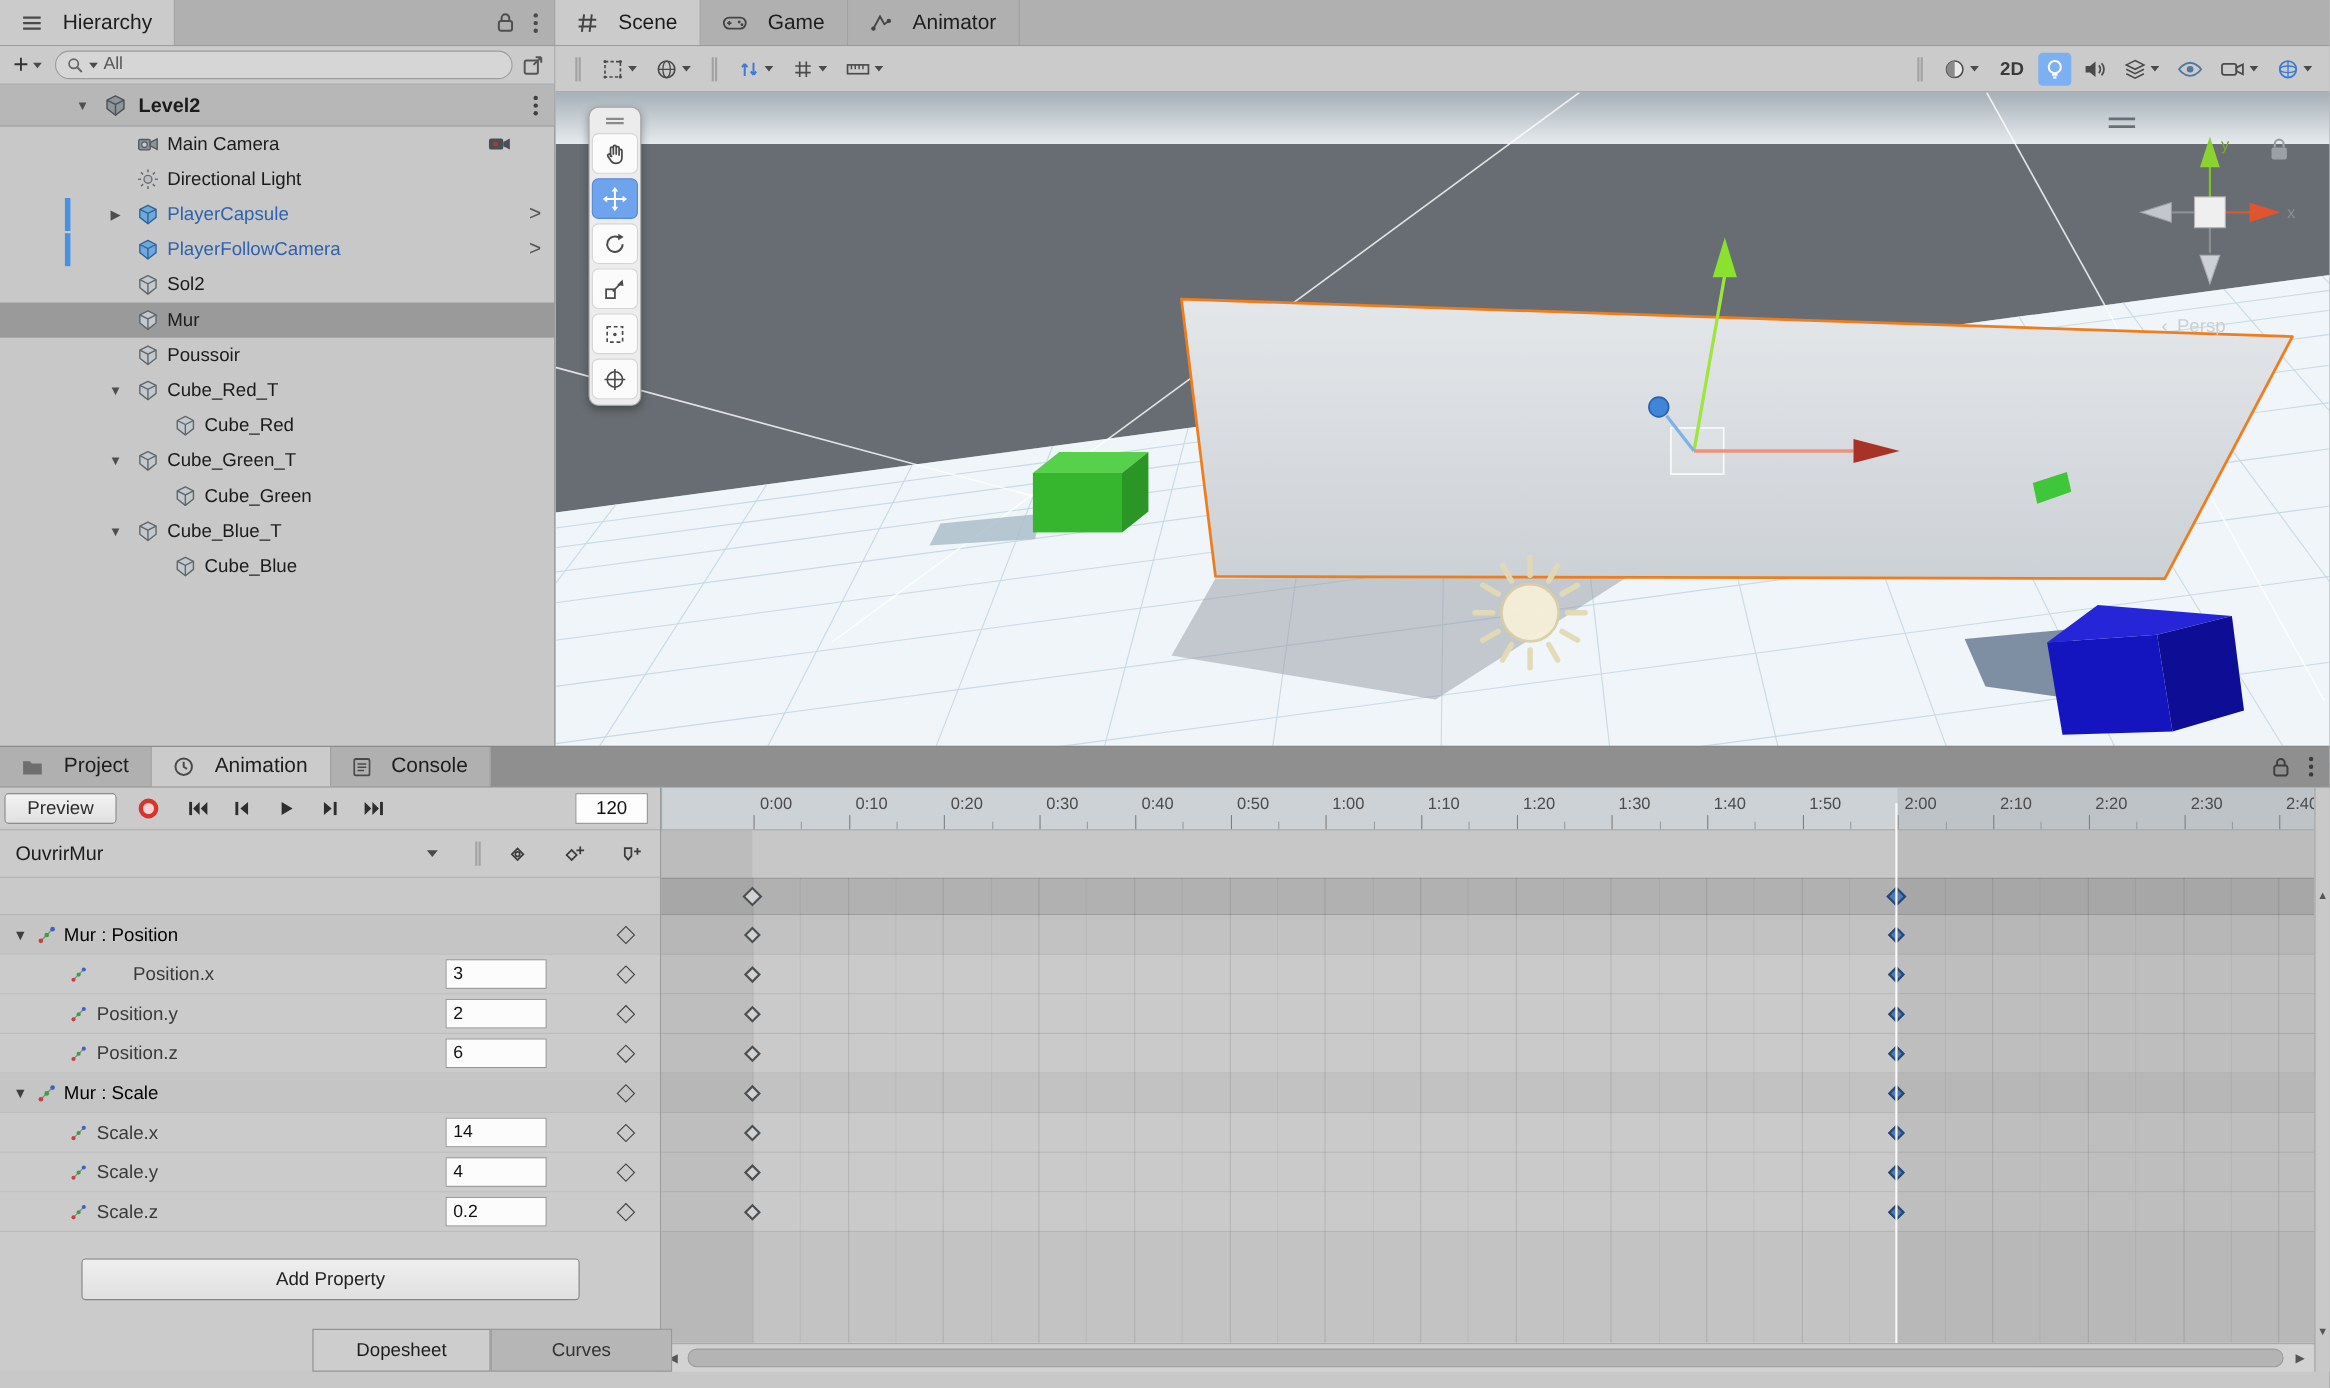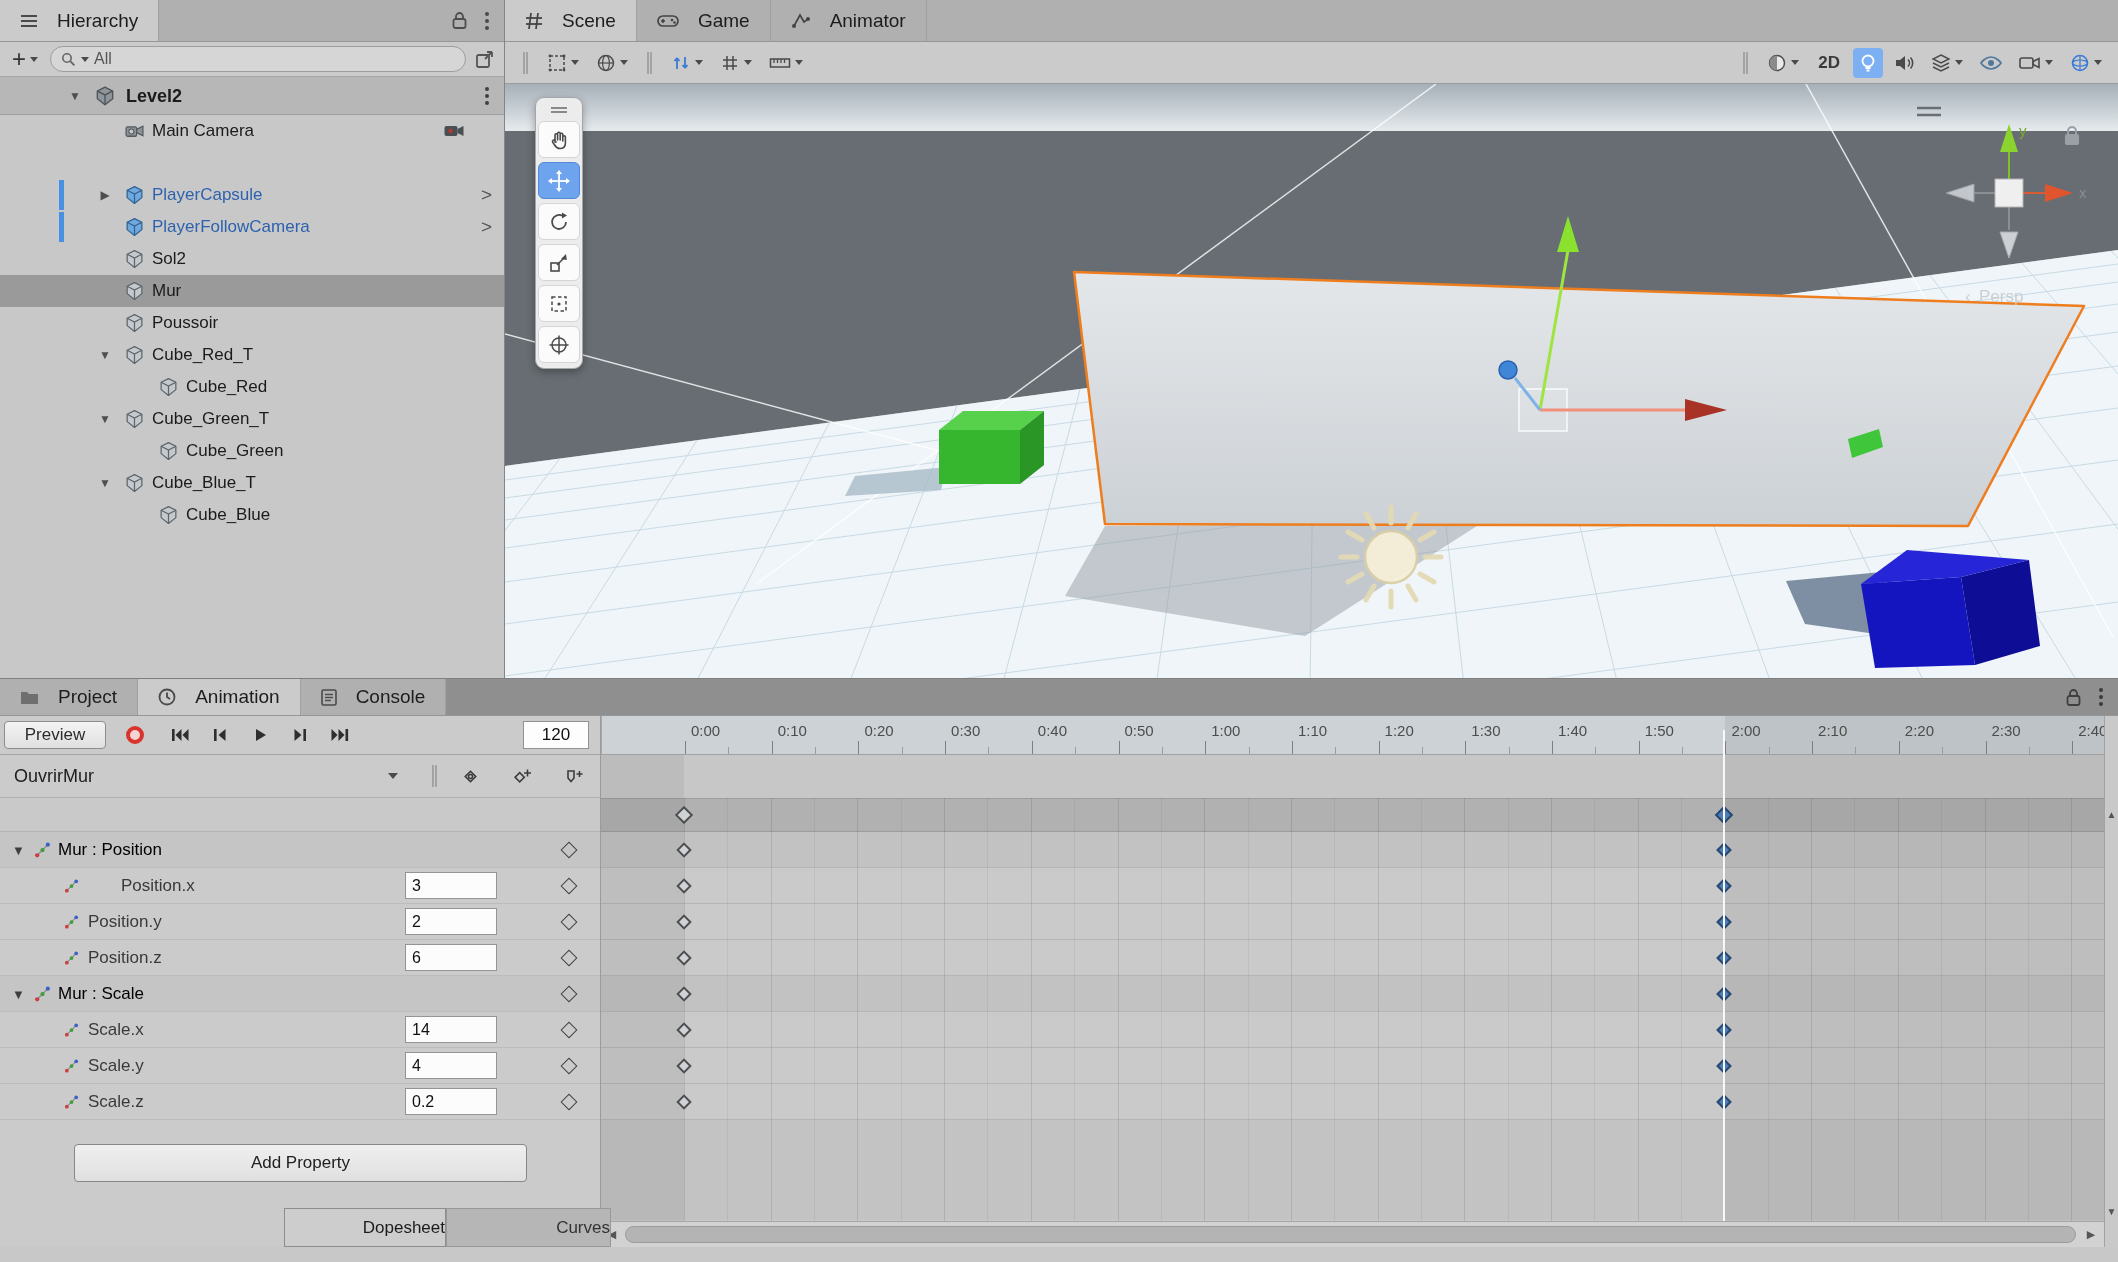--- a/index.html
+++ b/index.html
@@ -90,21 +90,21 @@
   .lrow.g{background:#c5c5c5}
   .lrow.c{background:#cbcbcb}
   .lrow .fold{position:absolute;left:12px;top:50%;transform:translateY(-50%);font-size:13px;color:#3e3e3e}
   .lrow .cicon{position:absolute;top:50%;transform:translateY(-50%)}
   .lrow .plabel{position:absolute;top:50%;transform:translateY(-50%);font-size:17px;white-space:nowrap}
   .lrow.g .plabel{color:#000000}
   .lrow.c .plabel{color:#3a3a3a}
   .val{position:absolute;left:405px;top:4px;width:92px;height:27px;border:1px solid #949494;background:#fcfcfc;font-size:16px;padding:0 6px;color:#111;font-family:"Liberation Sans",sans-serif}
   .kfbtn{position:absolute;left:563px;top:50%;width:12px;height:12px;transform:translateY(-50%) rotate(45deg);border:1.6px solid #414141;background:transparent}
   .addprop{position:absolute;left:74px;top:465px;width:453px;height:38px;background:linear-gradient(#efefef,#e0e0e0);border:1px solid #878787;border-radius:4px;display:flex;align-items:center;justify-content:center;font-size:17px;color:#222}
-  .mtab{position:absolute;top:529px;height:39px;display:flex;align-items:center;justify-content:flex-end;font-size:17px;z-index:7}
+  .mtab{position:absolute;top:529px;height:39px;display:flex;align-items:center;justify-content:center;font-size:17px;z-index:7}
   .mtab.active{left:284px;width:162px;background:#cdcdcd;border:1px solid #8d8d8d;color:#1c1c1c}
   .mtab.inactive{left:446px;width:165px;background:#b6b6b6;border:1px solid #989898;color:#333}
   #hscroll{position:absolute;left:601px;top:542px;width:1503px;height:26px;background:#d2d2d2;border-top:1px solid #a6a6a6;z-index:5}
   .hs-arrow{position:absolute;top:0;width:22px;height:25px;display:flex;align-items:center;justify-content:center;font-size:11px;color:#555}
   .hs-thumb{position:absolute;left:24px;top:4px;width:1451px;height:17px;background:#b4b4b4;border:1px solid #9b9b9b;border-radius:9px}
   #vgutter{position:absolute;left:2104px;top:37px;width:14px;height:531px;background:#c9c9c9;border-left:1px solid #a3a3a3;z-index:5}
   .vg-arrow{position:absolute;left:0;width:13px;text-align:center;font-size:10px;color:#555}
   #vsplit{position:absolute;left:600px;top:37px;width:1px;height:531px;background:#9b9b9b;z-index:4}
 </style>
 </head>
@@ -191,20 +191,31 @@
             </svg>
           </div>
           <div class="h-label" style="left: 152px;">Main Camera</div>
           <div class="h-trail">
             <svg width="23" height="18" viewBox="0 0 22 18">
               <rect x="1" y="4" width="13" height="10" rx="2" fill="#4a4f54"></rect>
               <path d="M14 7l6-3v10l-6-3z" fill="#4a4f54"></path>
               <circle cx="7" cy="9" r="2.2" fill="#b03a30"></circle>
             </svg>
           </div>
+        </div>
+        <div class="h-row" style="top: 32px;">
+          <div class="h-icon" style="left: 124px;">
+            <svg width="21" height="21" viewBox="0 0 20 20">
+              <circle cx="10" cy="10" r="3.4" fill="#b9bfc4" stroke="#6a6f74" stroke-width="1.2"></circle>
+              <g stroke="#6a6f74" stroke-width="1.4">
+                <path d="M10 1.5V4M10 16v2.5M1.5 10H4M16 10h2.5M4 4l1.8 1.8M14.2 14.2 16 16M16 4l-1.8 1.8M5.8 14.2 4 16"></path>
+              </g>
+            </svg>
+          </div>
+          <div class="h-label" style="left: 152px;">Directional Light</div>
         </div>
         <div class="h-row" style="top: 64px;">
           <div class="mod-bar"></div>
           <div class="h-fold" style="left: 96px;">▶</div>
           <div class="h-icon" style="left: 124px;">
             <svg width="21" height="21" viewBox="0 0 20 20">
               <path d="M10 2 17 5.5v7L10 18 3 12.5v-7Z" fill="#6fa8dc" stroke="#2f6395" stroke-width="1.2" stroke-linejoin="round"></path>
               <path d="M3 5.5 10 9l7-3.5M10 9v9" fill="none" stroke="#2f6395" stroke-width="1.2"></path>
             </svg>
           </div>

